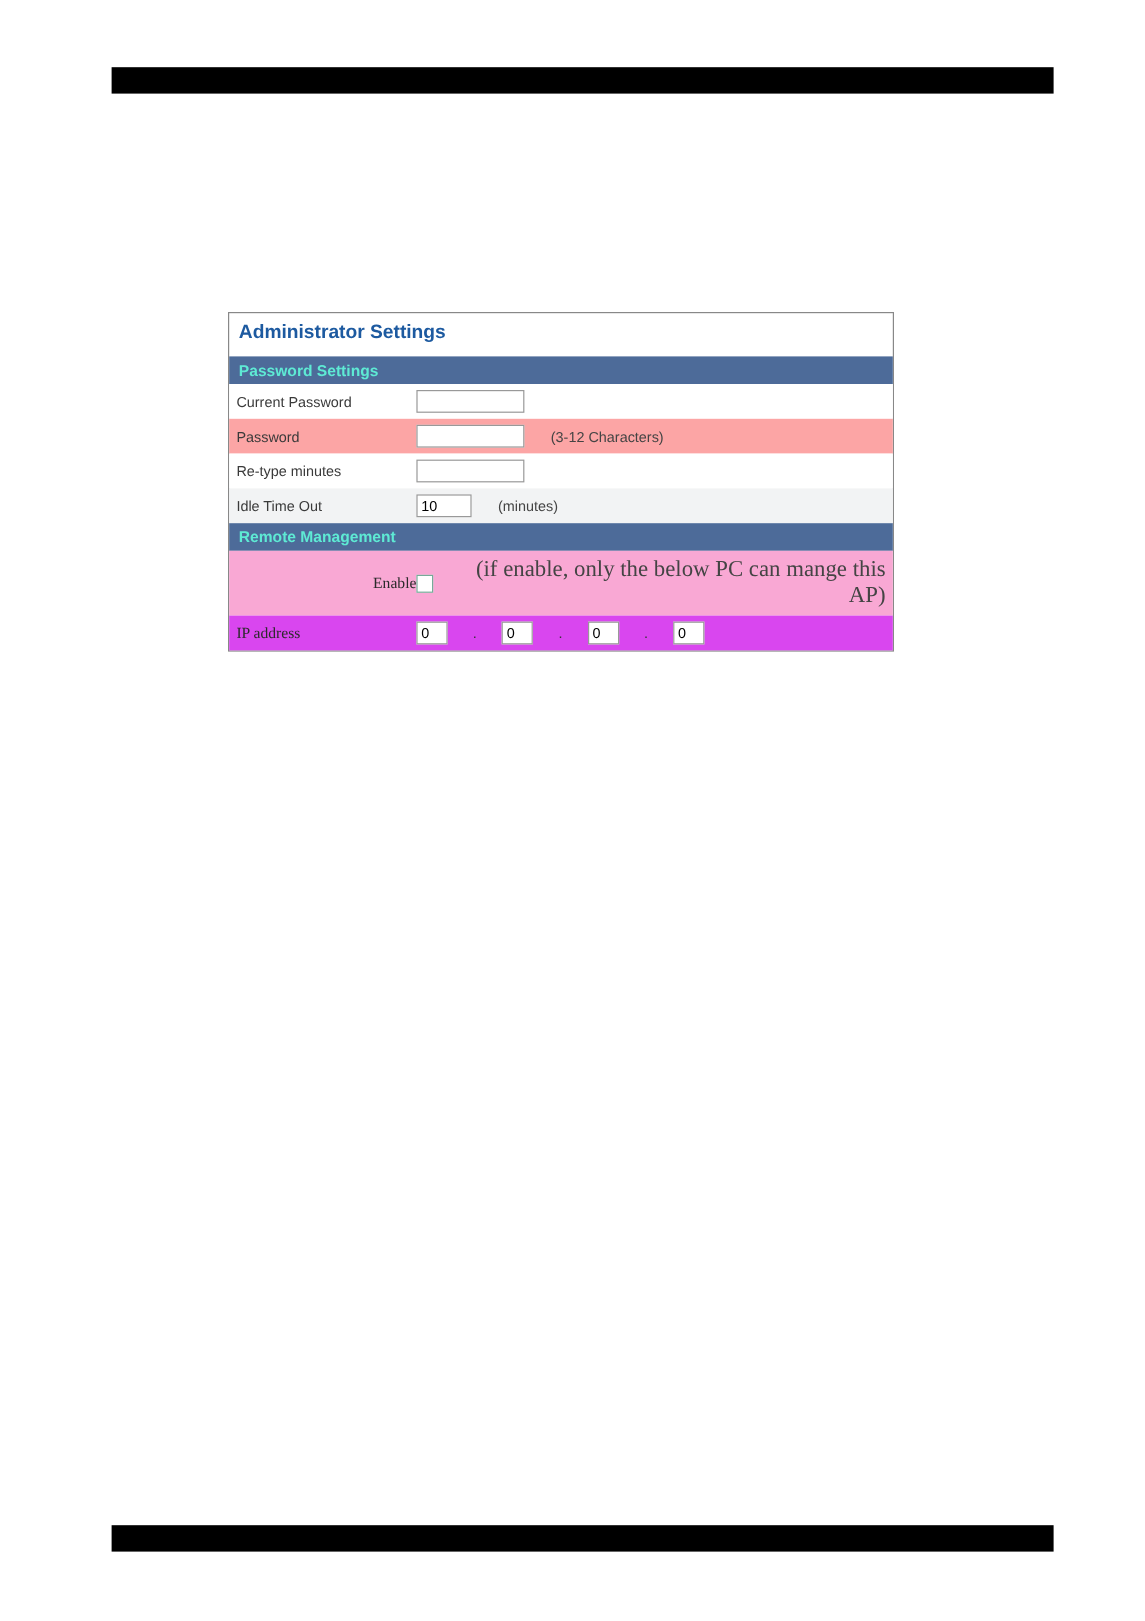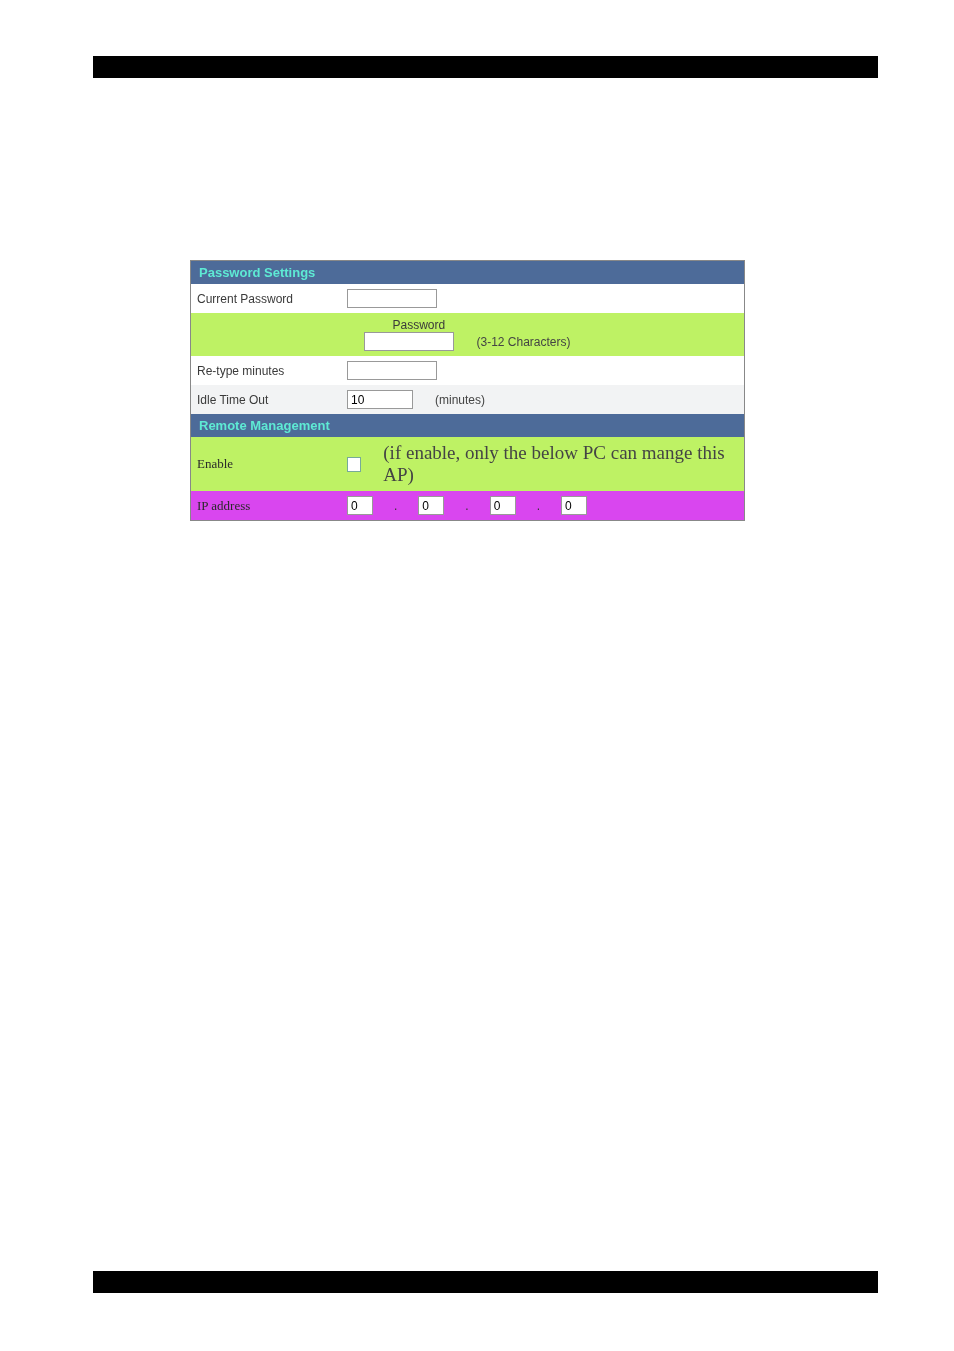--- a/index.html
+++ b/index.html
@@ -81,21 +81,21 @@
     gap: 20px;
   }
   input[type="text"], input[type="password"] {
     border: 1px solid #999;
     height: 19px;
     font-size: 12px;
     padding: 0 3px;
     background: #fff;
   }
   .input-wide { width: 90px; }
-  .input-short { width: 66px; }
+  .input-short { width: 46px; }
   .input-ip { width: 26px; }
   .checkbox {
     width: 15px;
     height: 15px;
     border: 1px solid #7a9; 
     background: #fff;
     display: inline-block;
   }
   .hint {
     font-size: 12px;
@@ -112,31 +112,32 @@
     padding: 0 1px;
   }
 </style>
 </head>
 <body>
 
 <div class="top-bar"></div>
 <div class="bottom-bar"></div>
 
 <div class="panel">
+  <div class="panel-title">Administrator Settings</div>
 
   <div class="section-header">Password Settings</div>
 
   <div class="row" style="background:#fff;justify-content:flex-end;">
     <div class="row-label">Current Password</div>
     <div class="row-value">
       <input type="password" class="input-wide" value="" style="">
     </div>
   </div>
 
-  <div class="row" style="background:#bef264;flex-direction:column;">
+  <div class="row" style="background:#fca5a5;">
     <div class="row-label">Password</div>
     <div class="row-value">
       <input type="password" class="input-wide" value="" style="">
       <span class="hint">(3-12 Characters)</span>
     </div>
   </div>
 
   <div class="row" style="background:#fff;">
     <div class="row-label">Re-type minutes</div>
     <div class="row-value">
@@ -147,21 +148,21 @@
   <div class="row" style="background:#f2f3f4;">
     <div class="row-label">Idle Time Out</div>
     <div class="row-value">
       <input type="text" class="input-short" value="10" style="">
       <span class="hint">(minutes)</span>
     </div>
   </div>
 
   <div class="section-header">Remote Management</div>
 
-  <div class="row" style="background:#bef264;">
+  <div class="row" style="background:#f9a8d4;text-align:right;">
     <div class="row-label serif">Enable</div>
     <div class="row-value">
       <span class="checkbox"></span>
       <span class="hint serif">(if enable, only the below PC can mange this AP)</span>
     </div>
   </div>
 
   <div class="row" style="background:#d946ef;">
     <div class="row-label serif">IP address</div>
     <div class="row-value">

